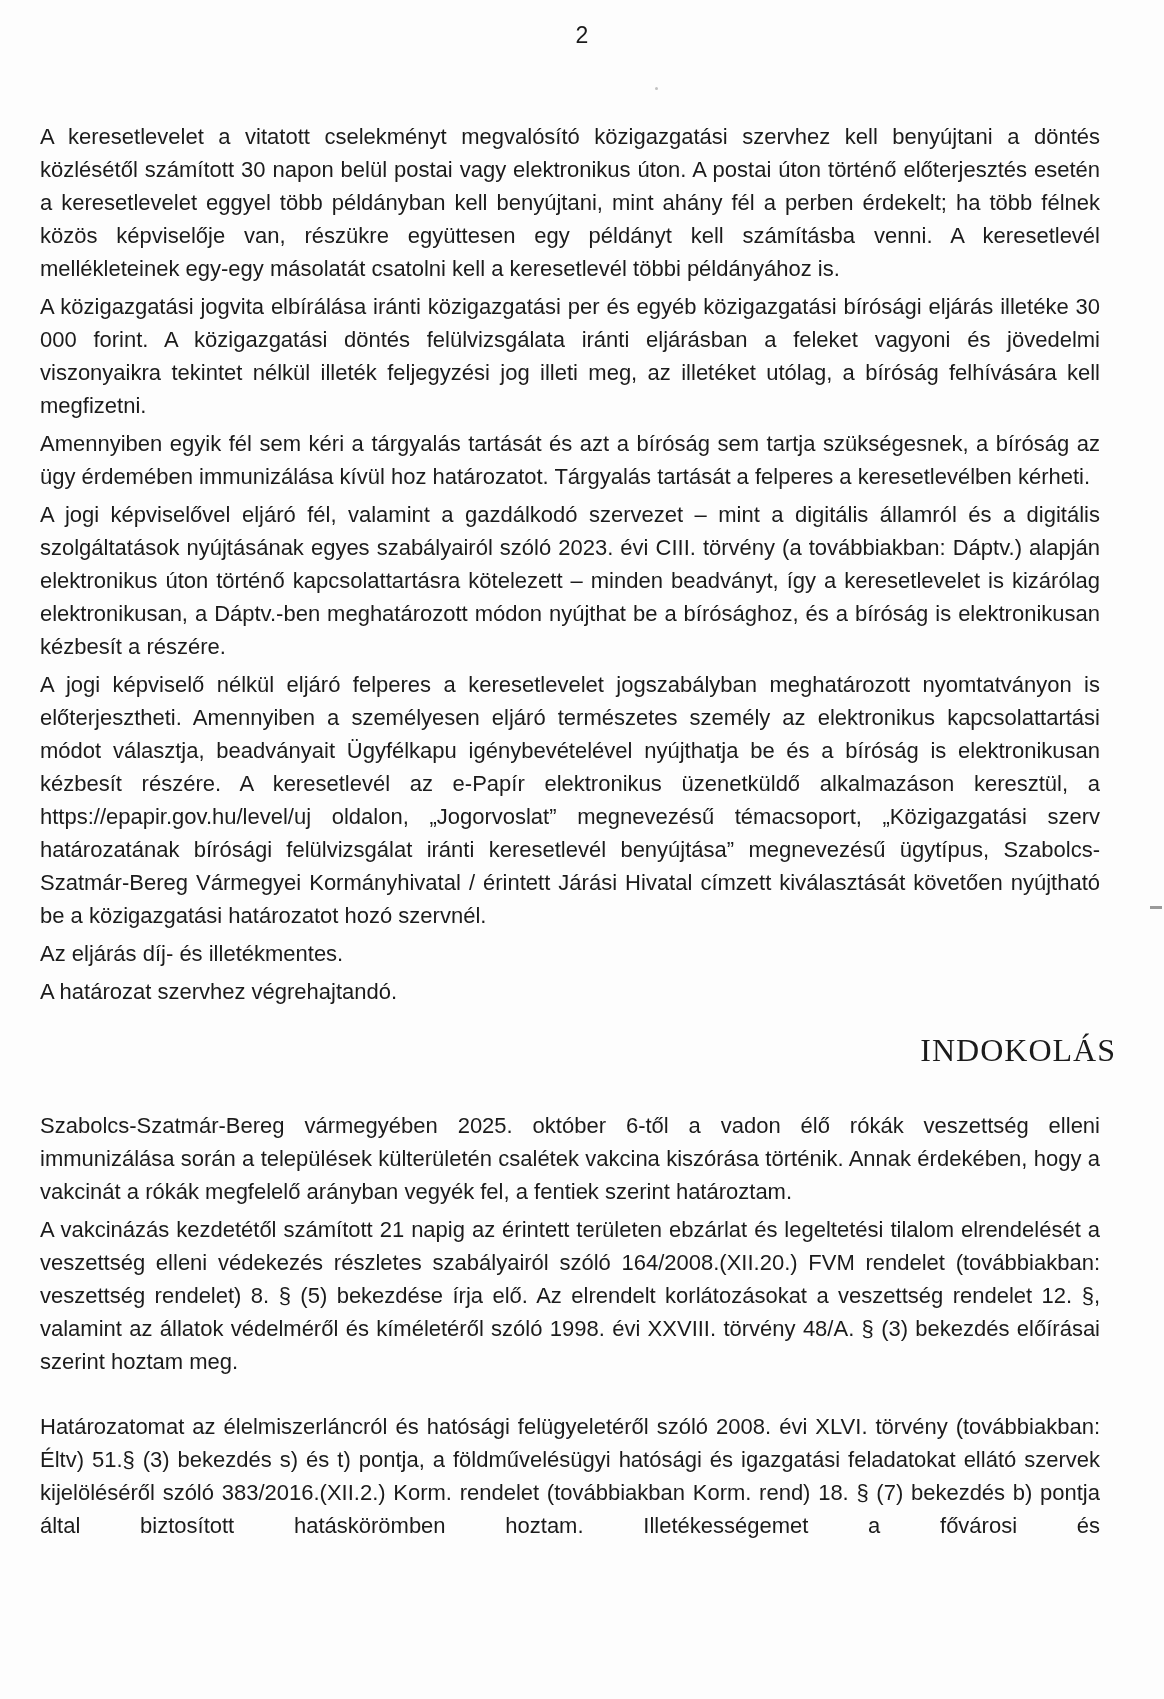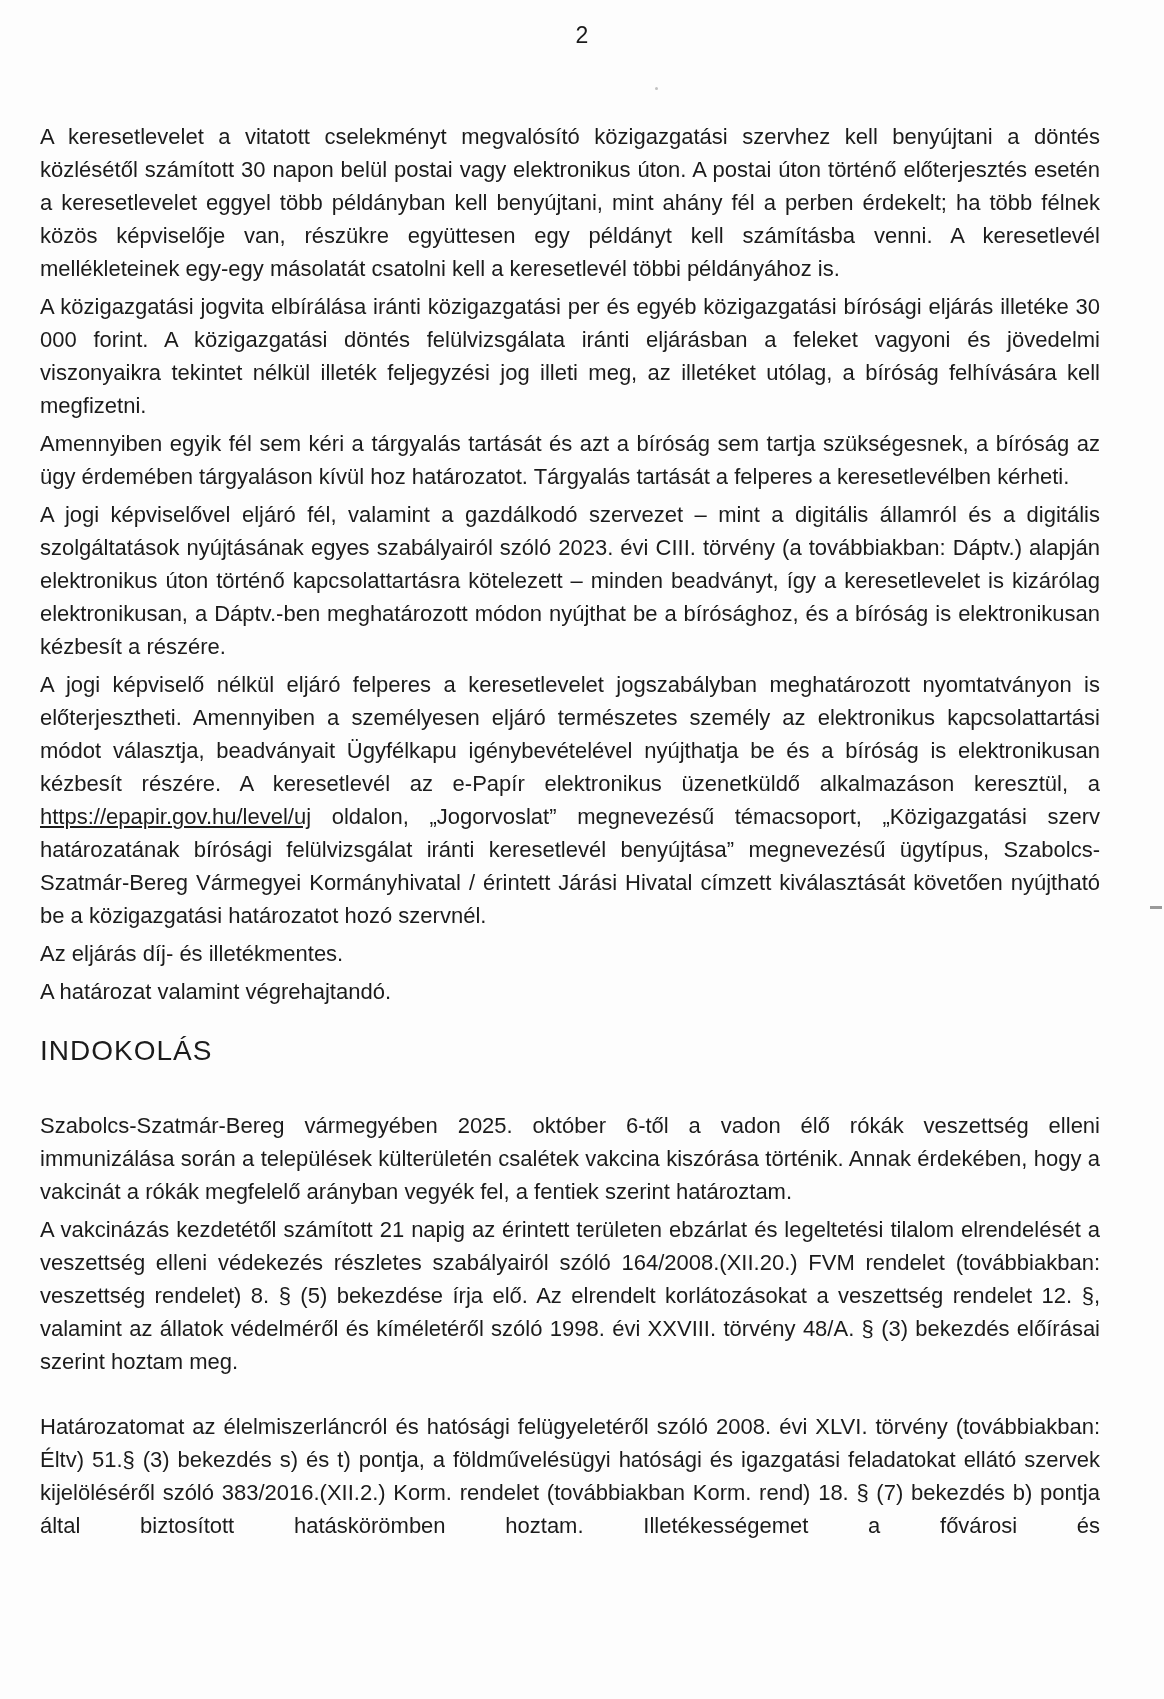--- a/index.html
+++ b/index.html
@@ -37,27 +37,27 @@
   .content p {
     margin: 0 16px 5px 0;
   }
   .content p.continues {
     text-align-last: justify;
   }
   .gap-before {
     margin-top: 32px !important;
   }
   .section-heading {
-    text-align: left;
-    font-size: 28px;
+    text-align: right;
+    font-size: 32px;
     letter-spacing: 1px;
     margin: 26px 0 42px 0;
+    font-family: Liberation Serif, serif;
   }
   .link {
-    text-decoration: underline;
   }
   .artifact {
     position: absolute;
     background: #9a9a9a;
   }
   .artifact-dash {
     right: 2px;
     top: 906px;
     width: 12px;
     height: 3px;
@@ -78,29 +78,29 @@
 
   <div class="page-number">2</div>
 
   <div class="content">
 
     <p>A keresetlevelet a vitatott cselekményt megvalósító közigazgatási szervhez kell benyújtani a döntés közlésétől számított 30 napon belül postai vagy elektronikus úton. A postai úton történő előterjesztés esetén a keresetlevelet eggyel több példányban kell benyújtani, mint ahány fél a perben érdekelt; ha több félnek közös képviselője van, részükre együttesen egy példányt kell számításba venni. A keresetlevél mellékleteinek egy-egy másolatát csatolni kell a keresetlevél többi példányához is.</p>
 
 
     <p>A közigazgatási jogvita elbírálása iránti közigazgatási per és egyéb közigazgatási bírósági eljárás illetéke 30 000 forint. A közigazgatási döntés felülvizsgálata iránti eljárásban a feleket vagyoni és jövedelmi viszonyaikra tekintet nélkül illeték feljegyzési jog illeti meg, az illetéket utólag, a bíróság felhívására kell megfizetni.</p>
 
-    <p>Amennyiben egyik fél sem kéri a tárgyalás tartását és azt a bíróság sem tartja szükségesnek, a bíróság az ügy érdemében tárgyaláson kívül hoz határozatot. Tárgyalás tartását a felperes a keresetlevélben kérheti.</p>
+    <p>Amennyiben egyik fél sem kéri a tárgyalás tartását és azt a bíróság sem tartja szükségesnek, a bíróság az ügy érdemében immunizálása kívül hoz határozatot. Tárgyalás tartását a felperes a keresetlevélben kérheti.</p>
 
     <p>A jogi képviselővel eljáró fél, valamint a gazdálkodó szervezet – mint a digitális államról és a digitális szolgáltatások nyújtásának egyes szabályairól szóló 2023. évi CIII. törvény (a továbbiakban: Dáptv.) alapján elektronikus úton történő kapcsolattartásra kötelezett – minden beadványt, így a keresetlevelet is kizárólag elektronikusan, a Dáptv.-ben meghatározott módon nyújthat be a bírósághoz, és a bíróság is elektronikusan kézbesít a részére.</p>
 
     <p><span>A jogi képviselő nélkül eljáró felperes a keresetlevelet jogszabályban meghatározott nyomtatványon is előterjesztheti. Amennyiben a személyesen eljáró természetes személy az elektronikus kapcsolattartási módot választja, beadványait Ügyfélkapu igénybevételével nyújthatja be és a bíróság is elektronikusan kézbesít részére. A keresetlevél az e-Papír elektronikus üzenetküldő alkalmazáson keresztül, a </span><span class="link">https://epapir.gov.hu/level/uj</span><span> oldalon, „Jogorvoslat” megnevezésű témacsoport, „Közigazgatási szerv határozatának bírósági felülvizsgálat iránti keresetlevél benyújtása” megnevezésű ügytípus, Szabolcs-Szatmár-Bereg Vármegyei Kormányhivatal / érintett Járási Hivatal címzett kiválasztását követően nyújtható be a közigazgatási határozatot hozó szervnél.</span></p>
 
     <p>Az eljárás díj- és illetékmentes.</p>
 
-    <p>A határozat valamint végrehajtandó.</p>
+    <p>A határozat szervhez végrehajtandó.</p>
 
     <div class="section-heading">INDOKOLÁS</div>
 
     <p>Szabolcs-Szatmár-Bereg vármegyében 2025. október 6-től a vadon élő rókák veszettség elleni immunizálása során a települések külterületén csalétek vakcina kiszórása történik.  Annak érdekében, hogy a vakcinát a rókák megfelelő arányban vegyék fel, a fentiek szerint határoztam.</p>
 
     <p>A vakcinázás kezdetétől számított 21 napig az érintett területen ebzárlat és legeltetési tilalom elrendelését a veszettség elleni védekezés részletes szabályairól szóló 164/2008.(XII.20.) FVM rendelet (továbbiakban: veszettség rendelet) 8. § (5) bekezdése írja elő. Az elrendelt korlátozásokat a veszettség rendelet 12. §, valamint az állatok védelméről és kíméletéről szóló 1998. évi XXVIII. törvény 48/A. § (3) bekezdés előírásai szerint hoztam meg.</p>
 
     <p class="gap-before continues">Határozatomat az élelmiszerláncról és hatósági felügyeletéről szóló 2008. évi XLVI. törvény (továbbiakban: Éltv) 51.§ (3) bekezdés s) és t) pontja, a földművelésügyi hatósági és igazgatási feladatokat ellátó szervek kijelöléséről szóló 383/2016.(XII.2.) Korm. rendelet (továbbiakban Korm. rend) 18. § (7) bekezdés b) pontja által biztosított hatáskörömben hoztam. Illetékességemet a fővárosi és</p>
 
   </div>

